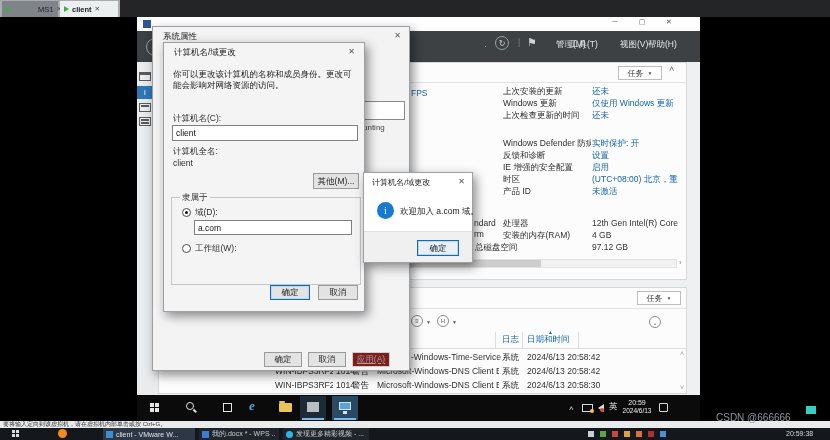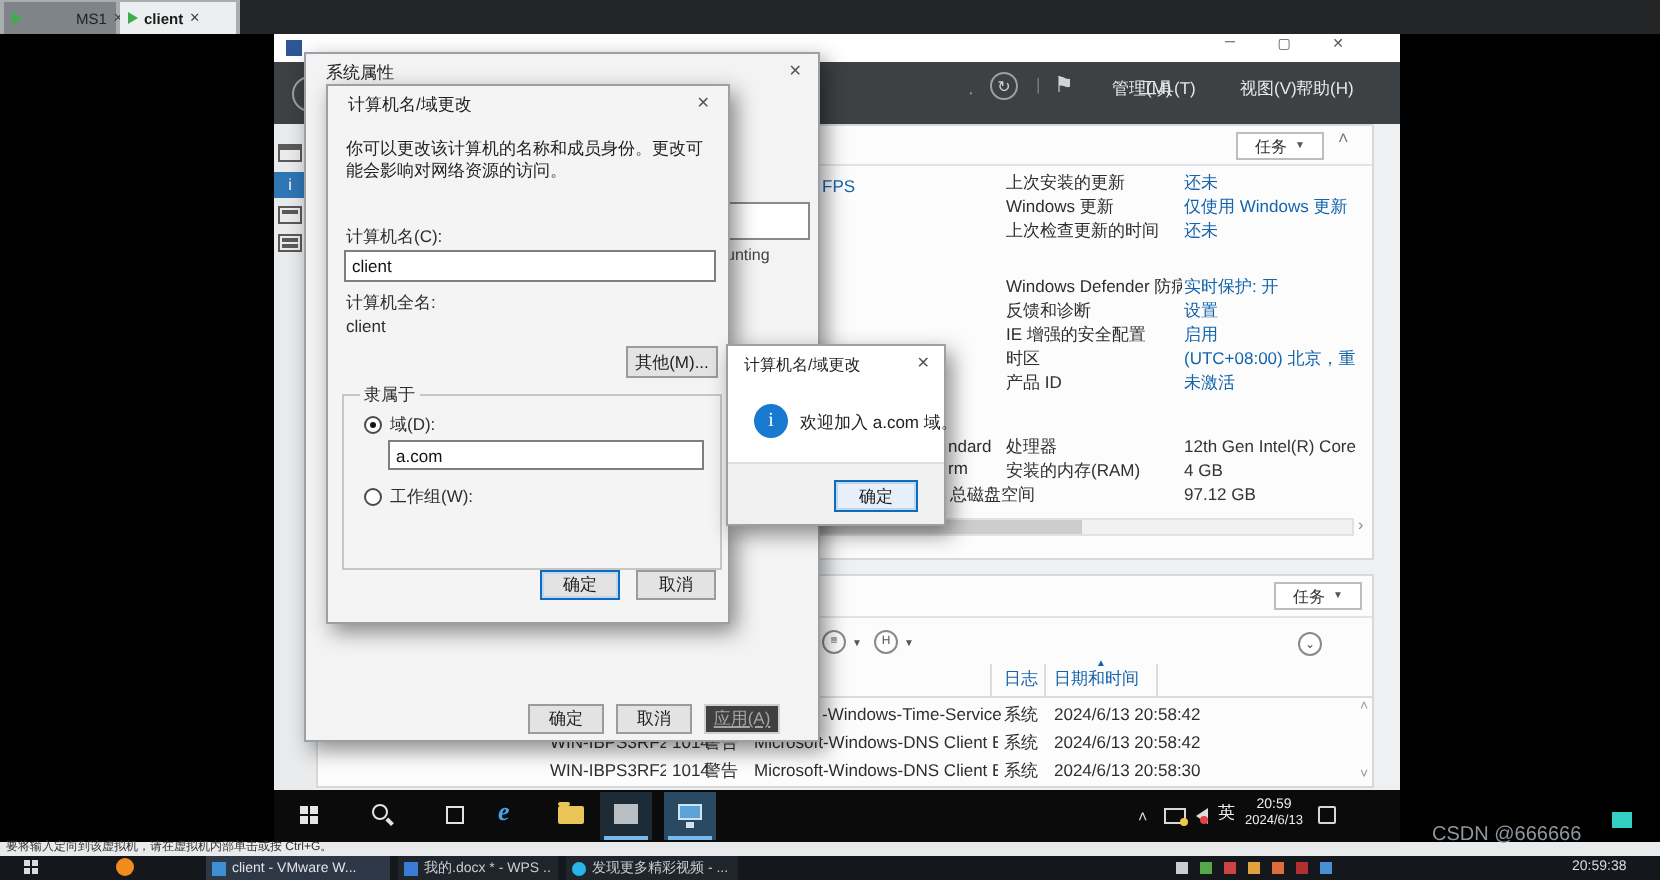--- a/index.html
+++ b/index.html
@@ -5,21 +5,21 @@
   html,body{margin:0;padding:0;background:#000;}
   *{box-sizing:border-box;}
   .screen{position:relative;width:830px;height:440px;overflow:hidden;background:#000;
     font-family:"Liberation Sans","DejaVu Sans",sans-serif;}
   .abs{position:absolute;}
   .t{font-size:8.5px;color:#2e2e2e;white-space:nowrap;line-height:11px;}
   .clip{overflow:hidden;}
   .link{color:#1463ad;}
   .btn{position:absolute;background:#e3e3e3;border:1px solid #9b9b9b;font-size:8.5px;color:#1f1f1f;
     display:flex;align-items:center;justify-content:center;line-height:1;}
-  .btn.disabled{background:#404040;border-color:#cfcfcf;color:#a4a4a4;text-decoration:underline;}
+  .btn.disabled{background:#7f1d1d;border-color:#cfcfcf;color:#a4a4a4;text-decoration:underline;}
   .btn.default{border:1px solid #0f6cbd;box-shadow:inset 0 0 0 1px #bcd7ee;}
   .input{position:absolute;background:#fff;border:1px solid #7f7f7f;font-size:8.5px;color:#111;
     padding:0 3px;font-family:inherit;outline:none;}
   .input.off{background:#fbfbfb;border-color:#b9b9b9;color:#9a9a9a;}
   .dlg{position:absolute;background:#f3f3f3;border:1px solid #9aa0a6;box-shadow:3px 4px 10px rgba(0,0,0,.45);}
   .dlg-title{position:absolute;font-size:8.5px;color:#222;white-space:nowrap;}
   .xbtn{position:absolute;font-size:8px;color:#555;line-height:10px;}
   .panel{position:absolute;background:#fcfcfc;border:1px solid #d8d8d8;}
   .tasks-btn{position:absolute;height:14px;background:#fff;border:1px solid #bdbdbd;
     display:flex;align-items:center;justify-content:center;gap:4px;font-size:8px;color:#333;}

